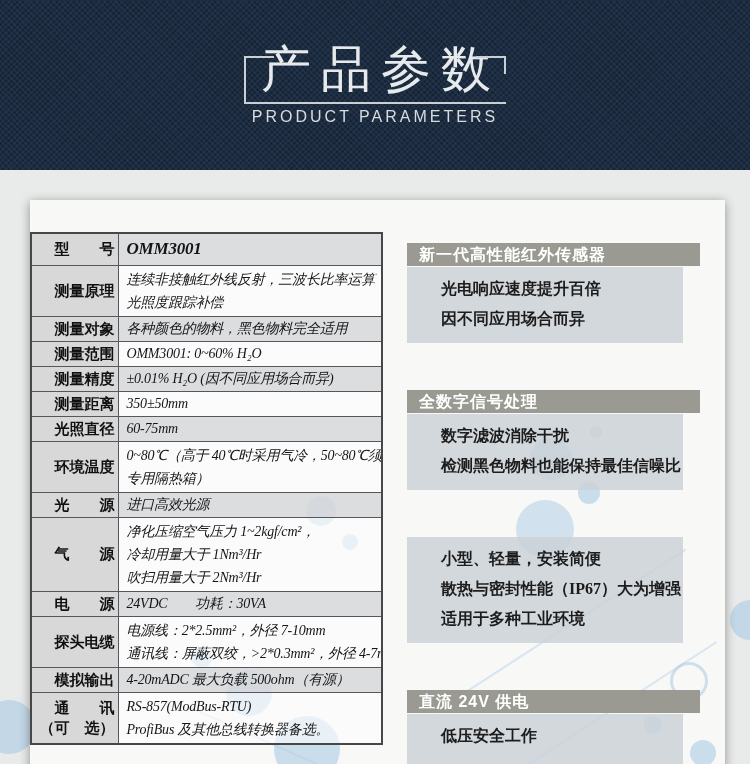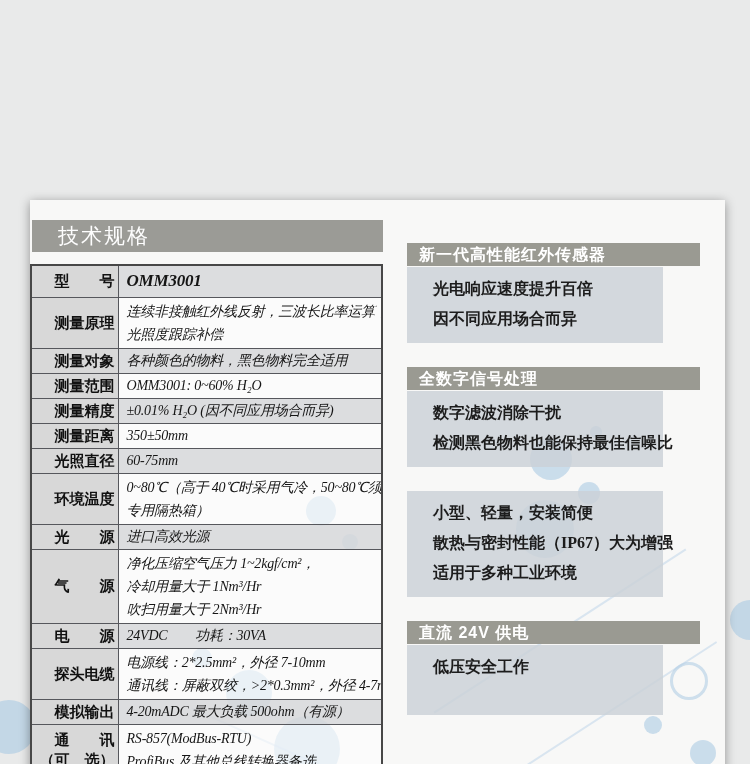--- a/index.html
+++ b/index.html
@@ -47,26 +47,26 @@
   table.specs td { padding:2px 8px; color:#151515; overflow:hidden;font-style:italic; }
   table.specs td div { font-family:"Liberation Serif", serif; font-size:14px;
                        line-height:20px; white-space:nowrap; letter-spacing:-0.2px; }
   tr.shade td { background:rgba(215,216,219,.85); }
   tr.plain td { background:rgba(254,254,254,.62); }
   tr.first th, tr.first td { height:32px; }
   tr.first td div { font-size:17px; font-weight:bold; }
   tr.tall td div { line-height:21px; padding:1px 0; }
 
   
-  .feature { margin-top:24px; }
+  .feature { margin-top:47px; }
   .feature:first-child { margin-top:23px; }
   .sec-bar { width:293px; height:23px; line-height:23px; background:#9a9a92; color:#ffffff;
              font-size:16px; font-weight:bold; letter-spacing:1px; padding-left:12px; }
-  .panel { width:256px; background:rgba(203,209,215,.82); margin-top:1px;
-           padding:7px 0 9px 26px; }
+  .panel { width:276px; background:rgba(203,209,215,.82); margin-top:1px;
+           padding:7px 0 9px 34px; }
   .feature:nth-child(4) .panel { min-height:70px; }
   .feature-item { font-family:"Liberation Serif", serif; font-size:16px; line-height:30px;
                   color:#1c1c1c; font-weight:600; white-space:nowrap; }
   .feature-item .b { font-weight:900; }
 
   
   .decor { position:absolute; inset:0; z-index:0; pointer-events:none; }
   .bub { position:absolute; border-radius:50%; background:#a4c6e2; opacity:.55; }
   .ring { position:absolute; border-radius:50%; border:3px solid #a4c6e2; opacity:.5; background:transparent; }
   .trace { position:absolute; height:2px; background:#b4cfe6; opacity:.45; }
@@ -90,20 +90,26 @@
   .g2 { left:730px; top:600px; width:40px; height:40px; }
 </style>
 </head>
 <body>
 
 <div class="page">
 
   <div class="bg-decor bub g1"></div>
   <div class="bg-decor bub g2"></div>
 
+  <header class="hero">
+    <div class="title-frame">
+      <h1 class="hero-title">产品参数</h1>
+    </div>
+    <div class="hero-sub">PRODUCT PARAMETERS</div>
+  </header>
 
   <div class="card">
 
     <div class="decor">
       <span class="bub b1"></span>
         <span class="bub b2"></span>
         <span class="bub b3"></span>
       <span class="bub b4"></span>
         <span class="bub b5"></span>
         <span class="bub b6"></span>
@@ -112,21 +118,20 @@
         <span class="bub b9"></span>
       <span class="ring b10"></span>
         <span class="bub b11"></span>
         <span class="bub b12"></span>
       <span class="trace t1"></span>
         <span class="trace t2"></span>
         <span class="trace t3"></span>
     </div>
 
     <section class="col-left">
-      <div class="main-bar">技术规格</div>
       <table class="specs">
         <tbody id="spec-rows">
             <tr class="shade first">
               <th>
                 <div>型　　号</div>
               </th>
               <td>
                 <div>OMM3001</div>
               </td>
             </tr>

